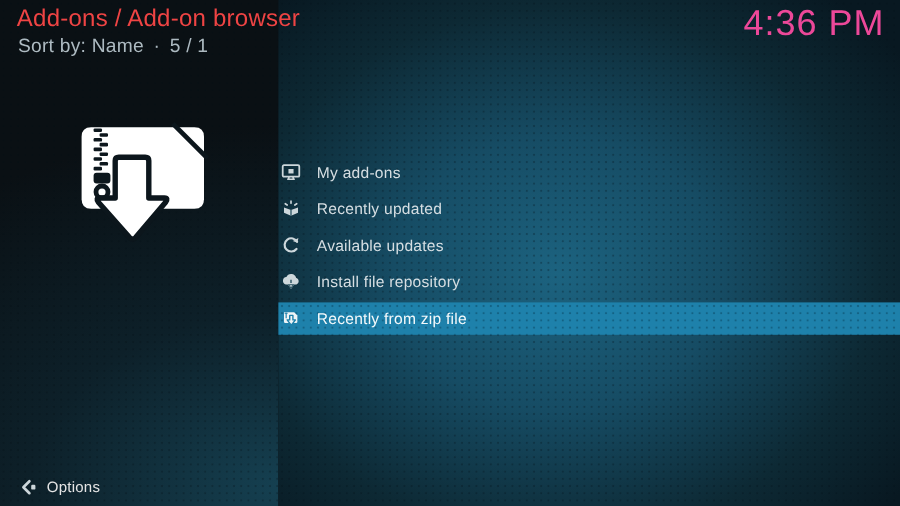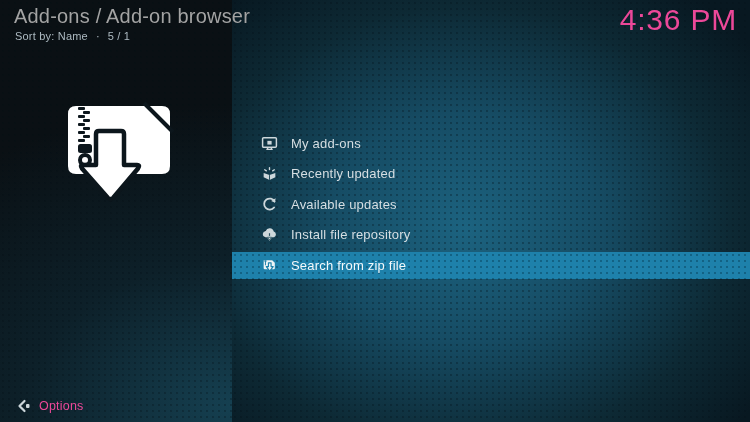--- a/index.html
+++ b/index.html
@@ -21,56 +21,56 @@
   .right-panel{
     position:absolute;left:232px;top:0;width:518px;height:422px;
     background-image:
       radial-gradient(rgba(3,16,24,0.30) 1px, transparent 1.2px),
       radial-gradient(ellipse 360px 300px at 45% 54%, #1c6380 0%, #164c64 38%, #0d2934 74%, #081821 100%);
     background-size:6px 6px, 100% 100%;
   }
   
   .page-title{
     position:absolute;left:14px;top:5px;
-    font-size:20px;font-weight:400;color:#a3a3a3;letter-spacing:0.2px;
+    font-size:20px;font-weight:400;color:#ef4444;letter-spacing:0.2px;
   }
   .sub-header{
     position:absolute;left:15px;top:30px;
-    font-size:11px;color:#adbac1;letter-spacing:0.2px;
+    font-size:16px;color:#adbac1;letter-spacing:0.2px;
     display:flex;gap:8px;align-items:center;
   }
   .clock{
     position:absolute;right:13px;top:3px;
     font-size:30px;font-weight:300;color:#ec4899;letter-spacing:0.8px;
   }
   
   .hero{position:absolute;left:56px;top:94px;width:132px;height:118px;}
   
   .menu{position:absolute;left:232px;top:128px;width:518px;}
   .row{
     height:30.5px;display:flex;align-items:center;
-    padding-left:28px;box-sizing:border-box;cursor:pointer;
+    padding-left:1px;box-sizing:border-box;cursor:pointer;
   }
   .row .mi{width:18px;height:18px;flex:0 0 18px;display:flex;align-items:center;justify-content:center;}
   .row .lbl{
     margin-left:13px;font-size:13px;color:#d6dee2;letter-spacing:0.2px;font-weight:400;
   }
   .row.selected{
     height:27.5px;margin:1.5px 0;
     background-color:#1e81ab;
     background-image:radial-gradient(rgba(6,60,85,0.45) 1px, transparent 1.2px);
     background-size:6px 6px;
   }
   .row.selected .lbl{color:#f4f9fb;}
   
   .options{
     position:absolute;left:16px;bottom:5px;height:22px;
     display:flex;align-items:center;gap:9px;cursor:pointer;
   }
-  .options .lbl{font-size:12.5px;color:#ec4899;letter-spacing:0.2px;}
+  .options .lbl{font-size:12.5px;color:#e5e5e5;letter-spacing:0.2px;}
   svg{display:block;}
 </style>
 </head>
 <body>
 
 <div class="screen">
 
   <div class="left-bg"></div>
   <div class="right-panel"></div>
 
@@ -155,21 +155,21 @@
     </div>
 
     <div class="row selected">
       <span class="mi">
         <svg width="17" height="17" viewBox="0 0 16 16">
           <path d="M2.5,3 H10.5 L13,5.5 V10.5 Q13,11.5 12,11.5 H3.5 Q2.5,11.5 2.5,10.5 Z" fill="#eef4f6"></path>
           <path d="M4.2,3.2 V7.8 M5.4,3.8 H3" stroke="#1e81ab" stroke-width="0.9"></path>
           <path d="M7,5.5 H9.5 V9 H11.5 L8.2,13.2 L5,9 H7 Z" fill="#eef4f6" stroke="#1e81ab" stroke-width="1.1" stroke-linejoin="round"></path>
         </svg>
       </span>
-      <span class="lbl">Search from zip file</span>
+      <span class="lbl">Recently from zip file</span>
     </div>
 
 
   </div>
 
   <div class="options">
     <span>
       <svg width="14" height="14" viewBox="0 0 14 14">
         <path d="M8.5,2 L3.5,7 L8.5,12" fill="none" stroke="#ccd6da" stroke-width="2.2" stroke-linecap="round" stroke-linejoin="round"></path>
         <rect x="10" y="5" width="3.5" height="4" rx="1" fill="#ccd6da"></rect>

